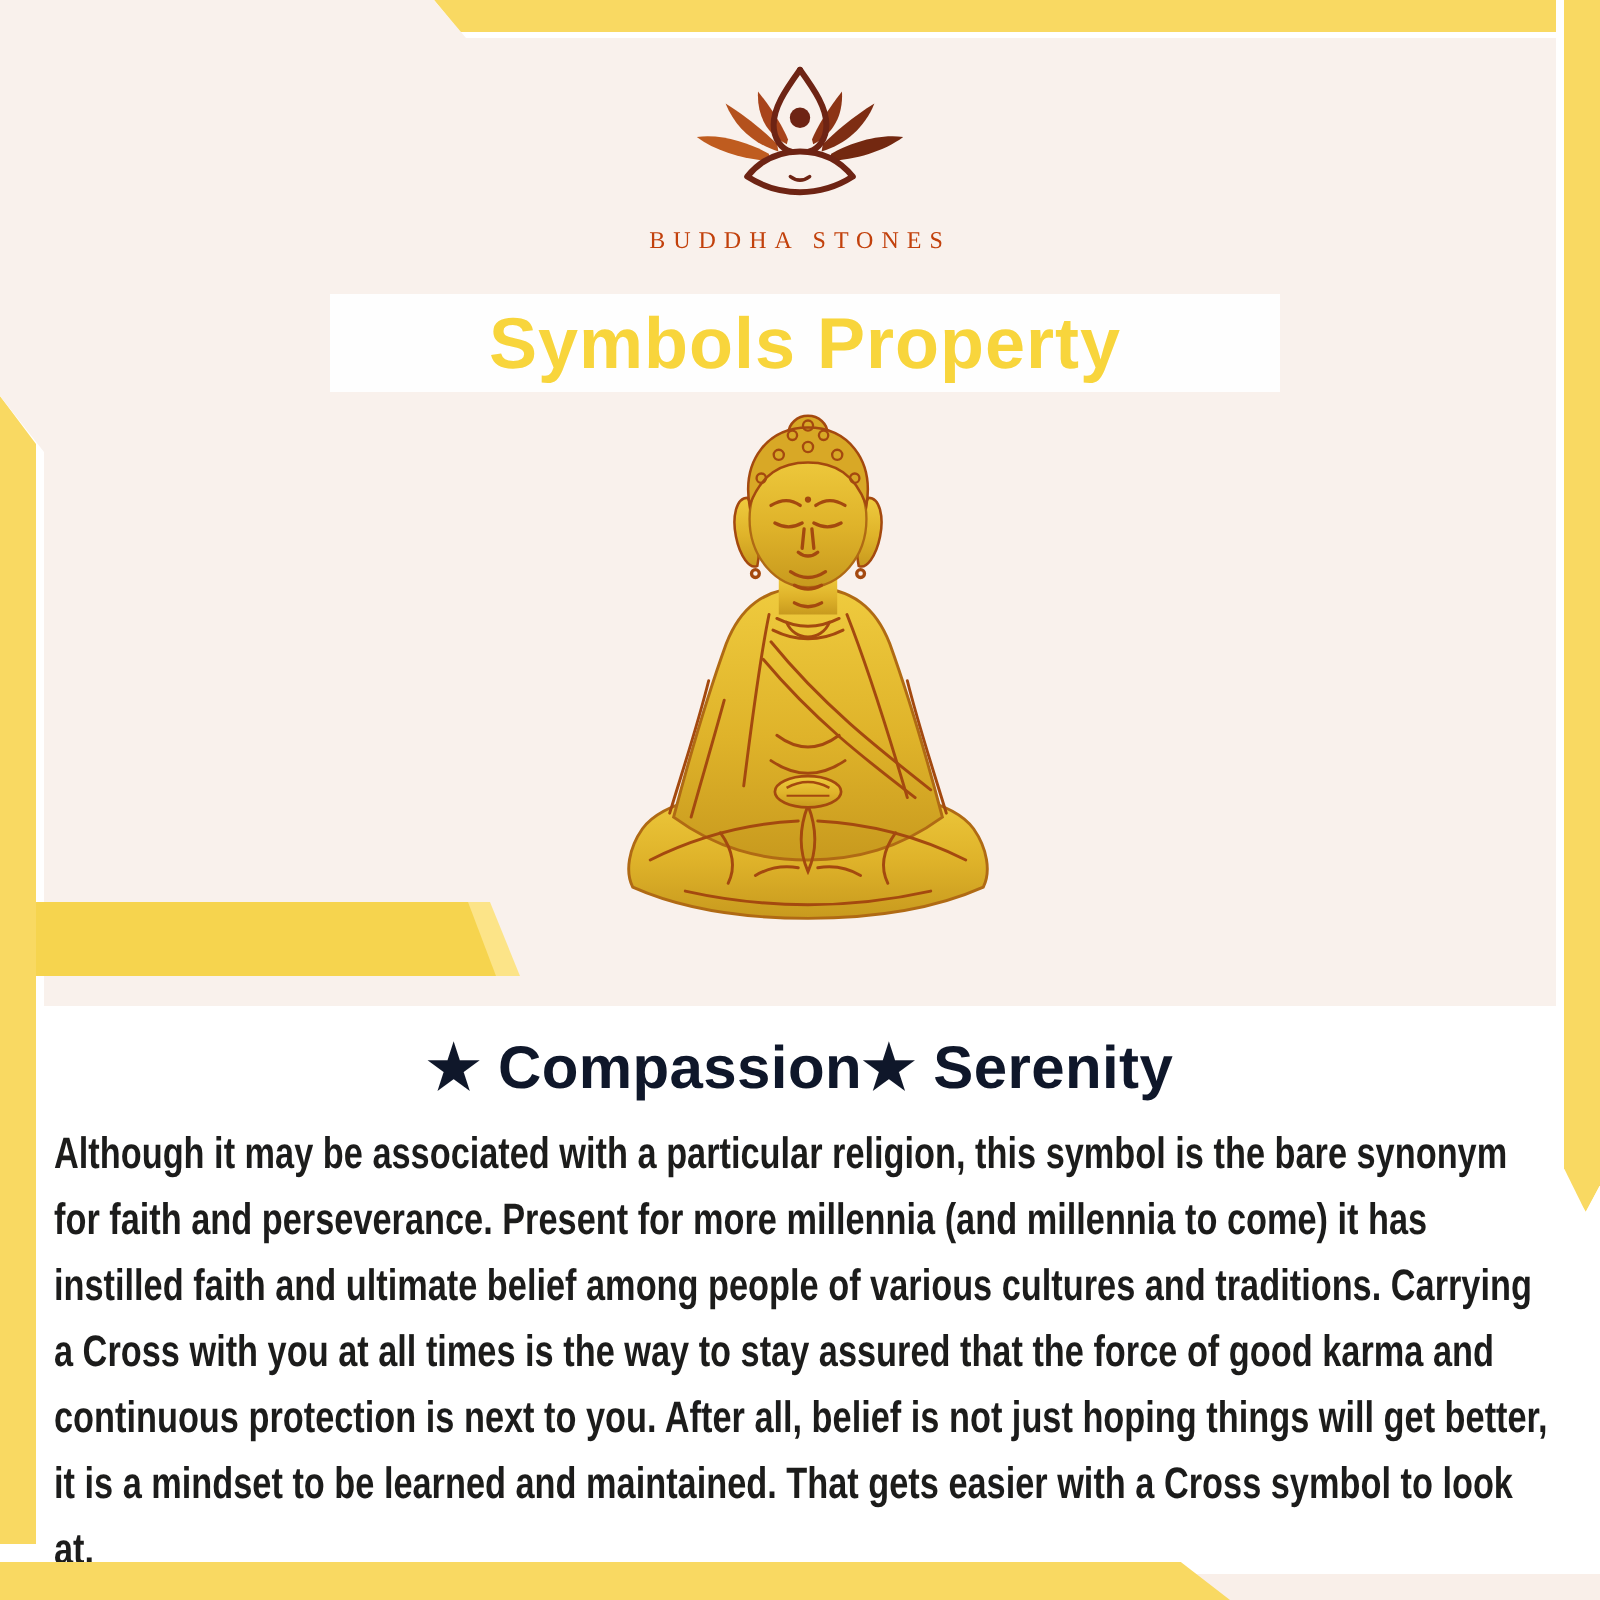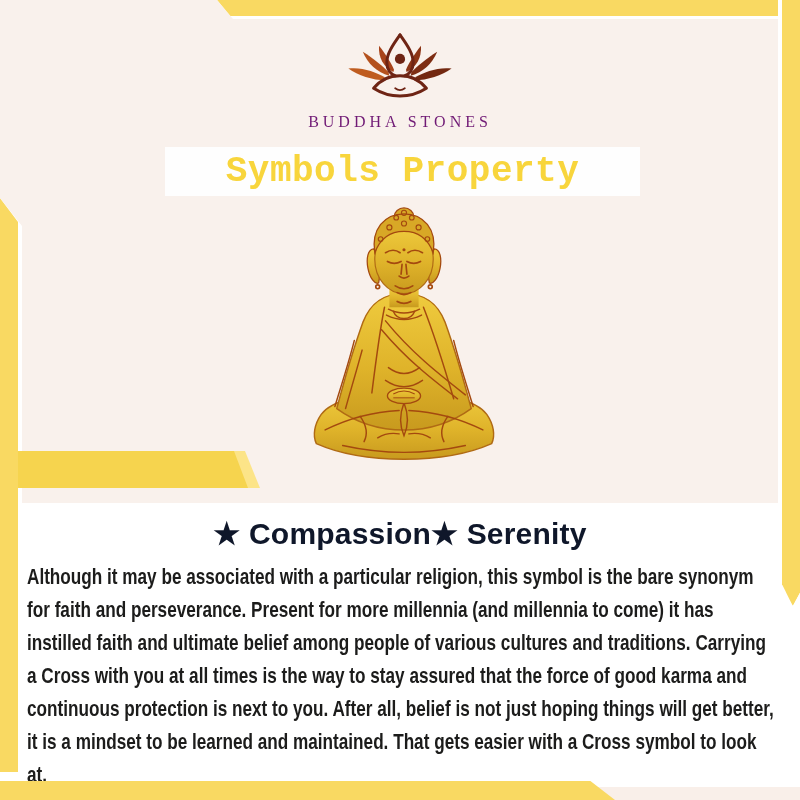--- a/index.html
+++ b/index.html
@@ -21,23 +21,23 @@
     clip-path:polygon(0 0,100% 0,100% 97.8%,60% 100%,0 96.4%);}
   .left-ribbon-outer{position:absolute;left:0;top:198px;width:22px;height:574px;background:#ffffff;
     clip-path:polygon(0 0,100% 28px,100% 100%,0 100%);z-index:2;}
   .left-ribbon-inner{position:absolute;left:0;top:0;width:18px;height:100%;background:#f9d962;
     clip-path:polygon(0 0,100% 24px,100% 100%,0 100%);}
   .bottom-ribbon{position:absolute;left:0;top:781px;width:615px;height:19px;background:#f9d962;
     clip-path:polygon(0 0,96% 0,100% 100%,0 100%);z-index:2;}
   
   .logo{position:absolute;left:322px;top:20px;width:156px;height:94px;}
   .brand-name{position:absolute;left:0;top:113px;width:800px;text-align:center;
-    font-family:"Liberation Serif",serif;font-size:16px;letter-spacing:4px;color:#701a75;}
+    font-family:"Liberation Serif",serif;font-size:12px;letter-spacing:4px;color:#c2410c;}
   
-  .title-banner{position:absolute;left:165px;top:147px;width:475px;height:49px;background:#fefefe;font-family:Liberation Mono, monospace;}
+  .title-banner{position:absolute;left:165px;top:147px;width:475px;height:49px;background:#fefefe;}
   .page-title{width:100%;text-align:center;line-height:49px;font-size:36px;font-weight:800;
     color:#f8d53c;letter-spacing:0.5px;}
   
   .statue{position:absolute;left:292px;top:204px;width:224px;height:263px;}
   
   .badge-accent{position:absolute;left:18px;top:451px;width:242px;height:37px;background:#fce488;
     clip-path:polygon(0 0,calc(100% - 15px) 0,100% 100%,0 100%);z-index:3;}
   .badge-band{position:absolute;left:18px;top:451px;width:230px;height:37px;background:#f6d44e;
     clip-path:polygon(0 0,calc(100% - 14px) 0,100% 100%,0 100%);z-index:4;}
   .badge-label{display:block;padding-left:34px;line-height:37px;font-size:19px;color:#ffffff;

